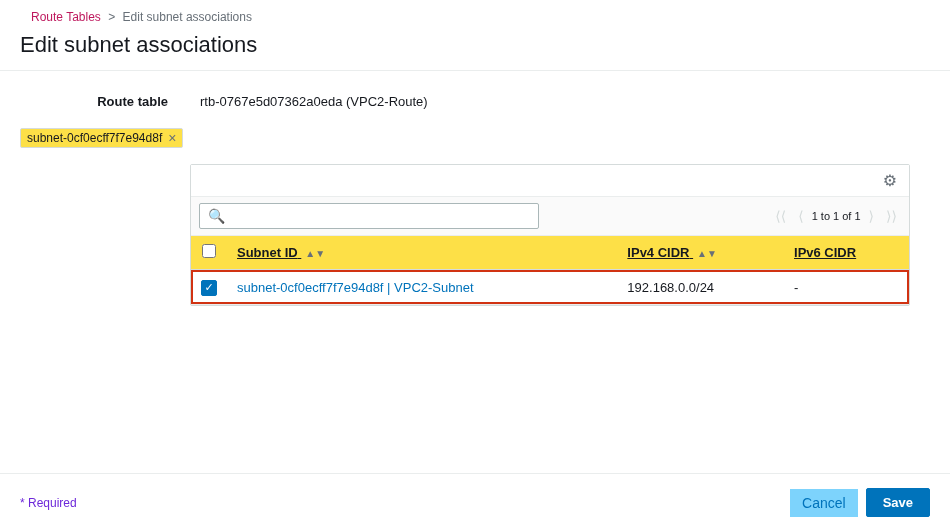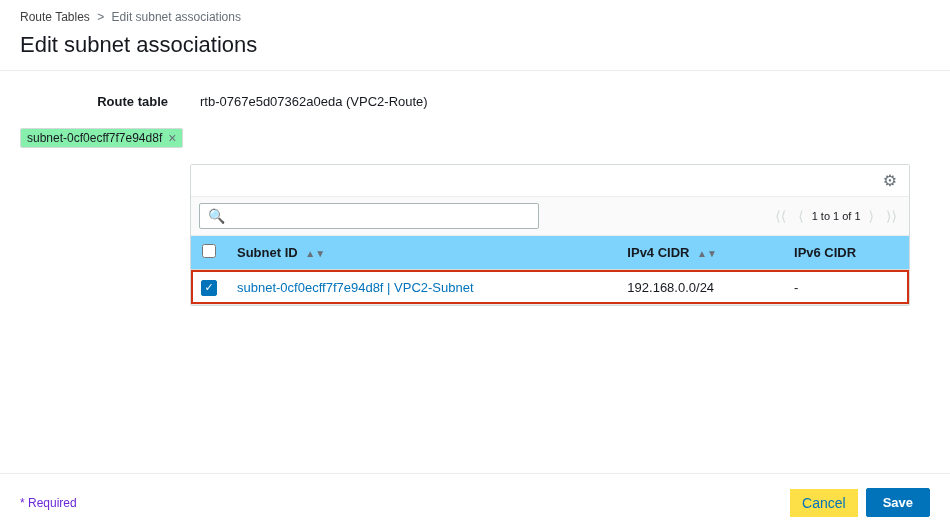--- a/index.html
+++ b/index.html
@@ -12,23 +12,24 @@
       min-height: 531px;
       position: relative;
     }
 
     .breadcrumb {
       padding: 10px 20px 4px 20px;
       font-size: 12px;
       color: #0073bb;
     }
     .breadcrumb a {
-      color: #404040;
+      color: #be185d;
       text-decoration: none;
       cursor: pointer;
+      margin-left: 11px;
     }
     .breadcrumb-sep {
       color: #687078;
       margin: 0 4px;
     }
     .breadcrumb-current {
       color: #687078;
     }
 
     .page-title {
@@ -62,21 +63,21 @@
 
     .form-value {
       font-size: 13px;
       color: #16191f;
       padding-top: 3px;
     }
 
     .tag-chip {
       display: inline-flex;
       align-items: center;
-      background: #86efac;
+      background: #fde047;
       border: 1px solid #d5dbdb;
       border-radius: 2px;
       padding: 2px 6px;
       font-size: 12px;
       color: #16191f;
       gap: 6px;
       text-align: center;
     }
     .tag-chip-close {
       cursor: pointer;
@@ -160,22 +161,23 @@
       align-items: center;
       gap: 8px;
     }
 
     table {
       width: 100%;
       border-collapse: collapse;
       font-size: 13px;
     }
     thead tr {
-      background: #7dd3fc;
+      background: #fde047;
       border-bottom: 2px solid #d5dbdb;
+      text-decoration: underline;
     }
     th {
       padding: 8px 10px;
       text-align: left;
       font-weight: 700;
       color: #16191f;
       font-size: 13px;
       white-space: nowrap;
     }
     th .sort-icon {
@@ -237,21 +239,21 @@
     .required-text {
       font-size: 12px;
       color: #6d28d9;
     }
     .footer-actions {
       display: flex;
       gap: 8px;
       align-items: center;
     }
     .btn-cancel {
-      background: #fde047;
+      background: #7dd3fc;
       border: none;
       color: #0073bb;
       font-size: 14px;
       cursor: pointer;
       padding: 6px 12px;
       font-weight: 400;
     }
     .btn-save {
       background: #0073bb;
       color: #fff;

